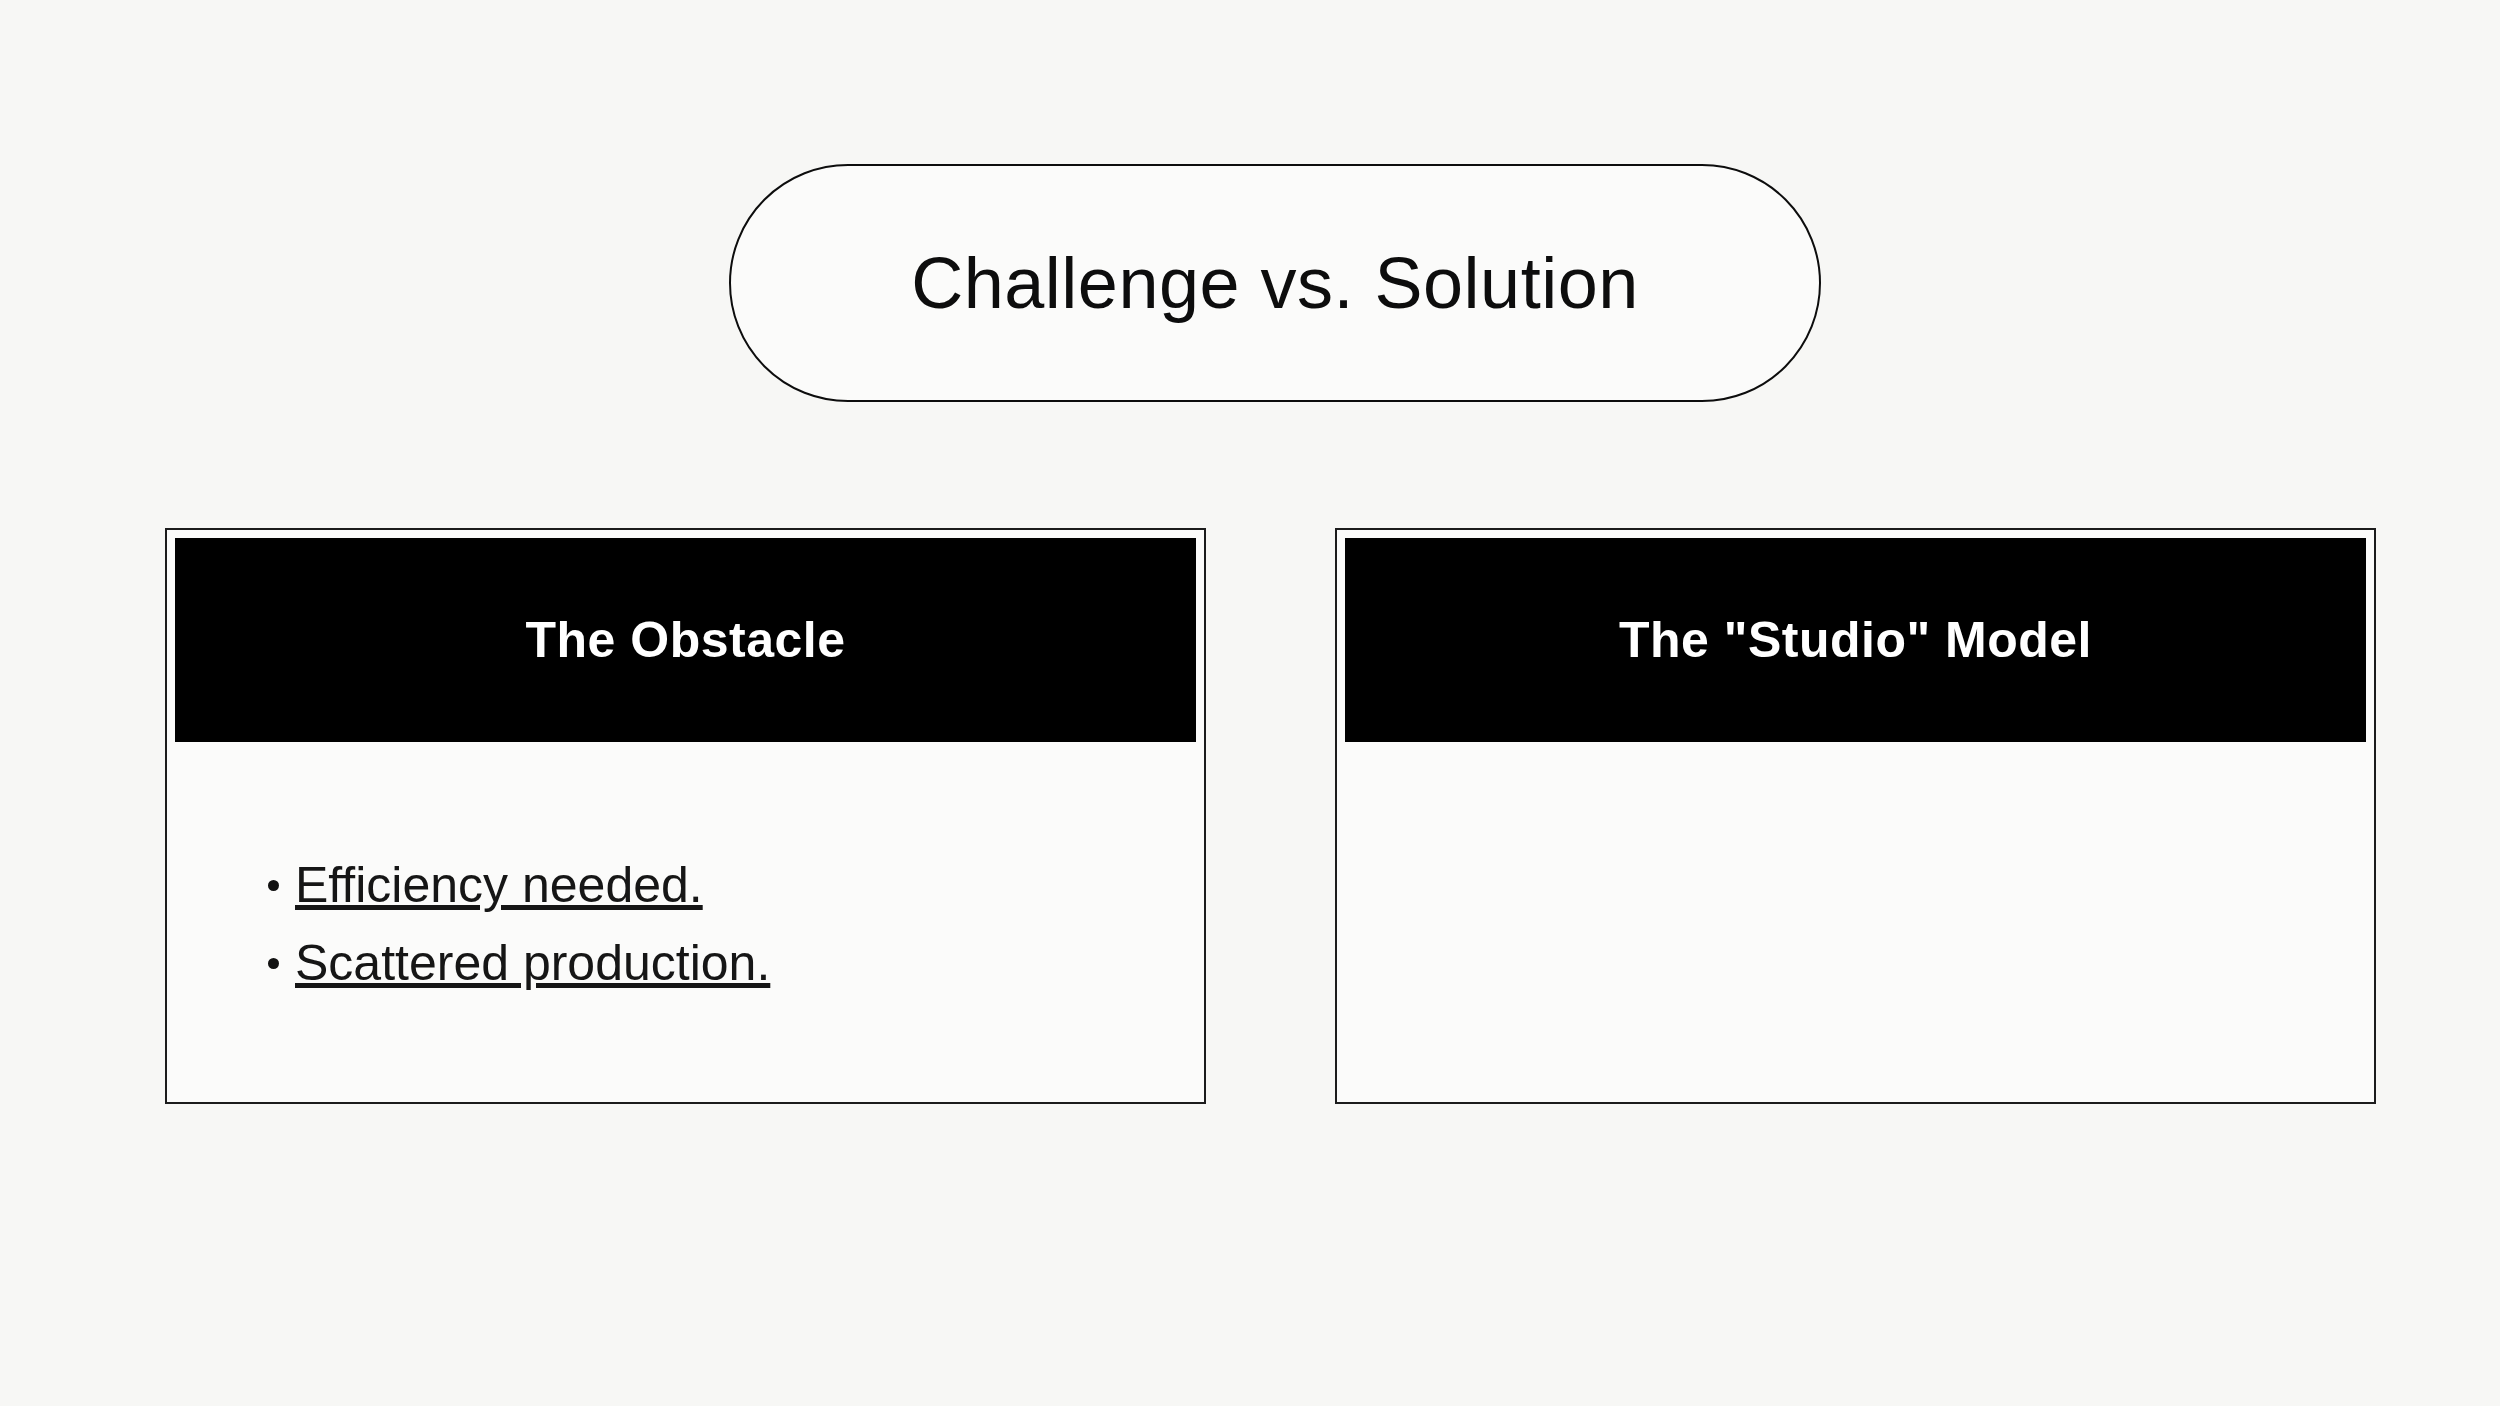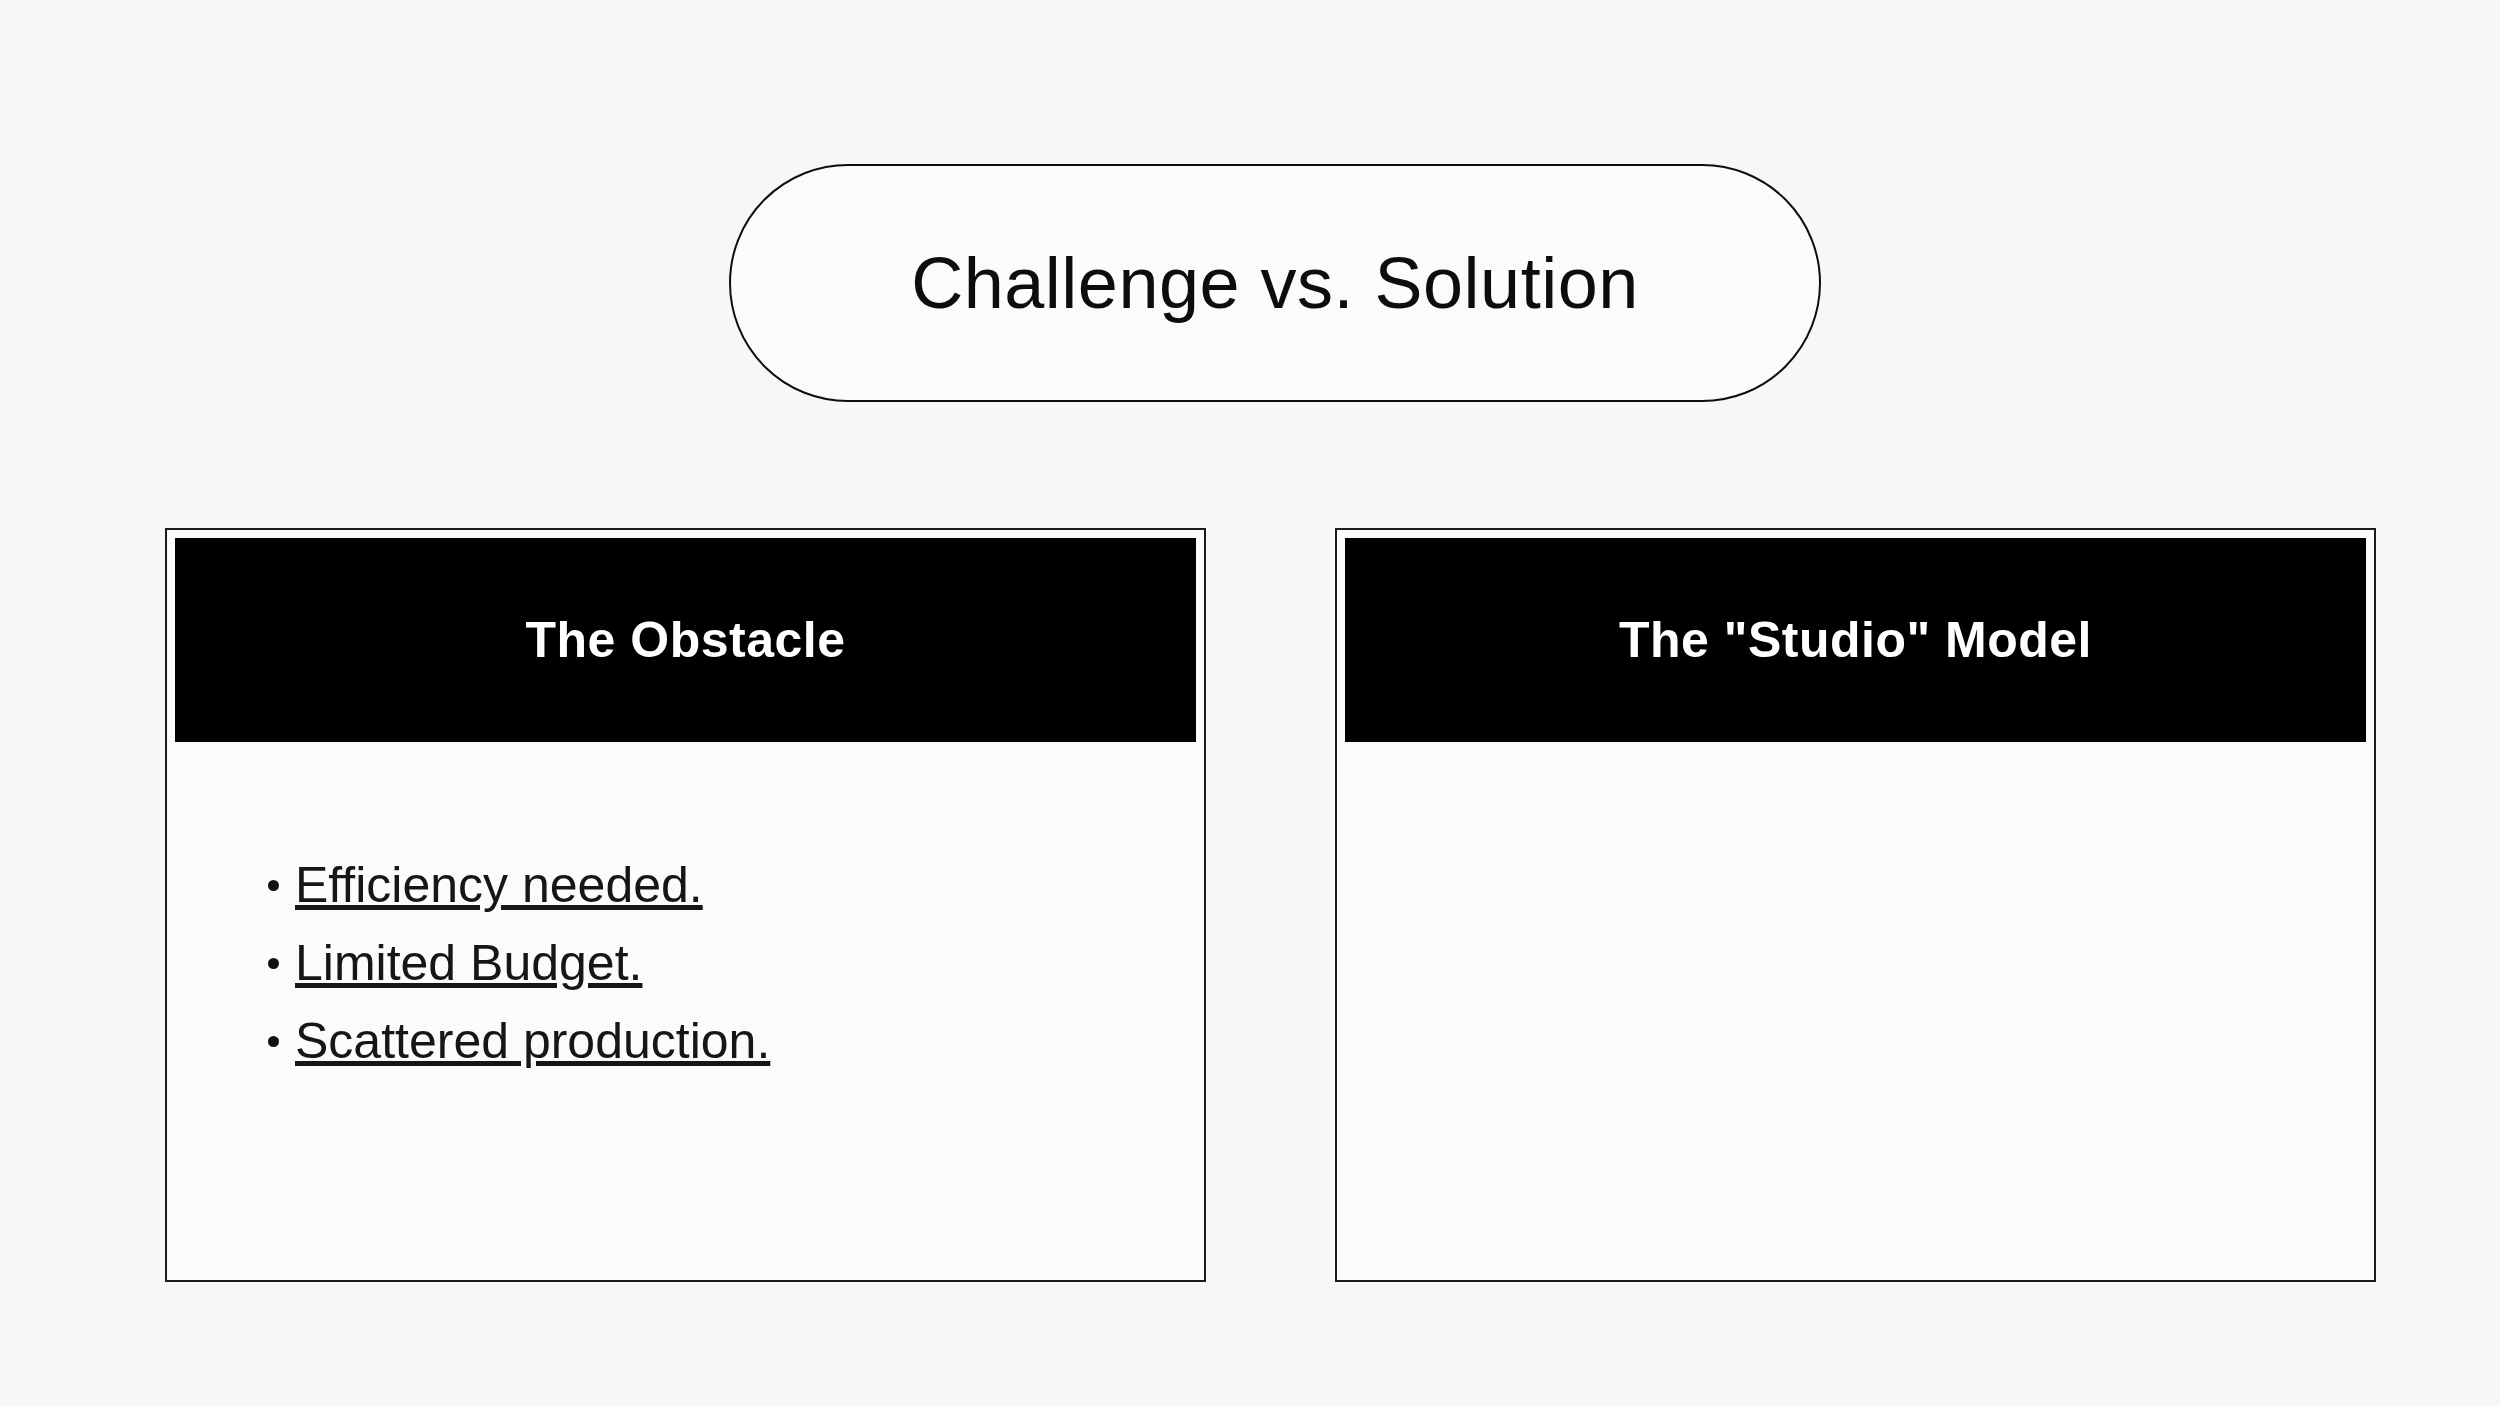--- a/index.html
+++ b/index.html
@@ -30,21 +30,21 @@
     display:flex; align-items:center; justify-content:center;
   }
   .title-pill .title-text{
     font-size:72px;
     letter-spacing:0.5px;
     color:var(--title-text);
   }
   .card{
     position:absolute;
     top:504px;
-    width:1041px; height:754px;
+    width:1041px; height:576px;
     background:var(--panel);
     border:2px solid var(--border);
   }
   .card.left{ left:141px; }
   .card.right{ left:1311px; }
   .card-header{
     height:204px;
     background:var(--header-bg);
     color:var(--header-text);
     display:flex; align-items:center; justify-content:center;
@@ -79,21 +79,20 @@
   <span class="title-text">Challenge vs. Solution</span>
 </div>
 
 <div class="card left">
   <div class="card-header">
     <span>The Obstacle</span>
   </div>
   <div class="card-body">
     <ul class="bullet-list">
       <li>Efficiency needed.</li>
-      <li>Limited Budget.</li>
       <li>Scattered production.</li>
     </ul>
   </div>
 </div>
 
 <div class="card right">
   <div class="card-header">
     <span>The "Studio" Model</span>
   </div>
 </div>

